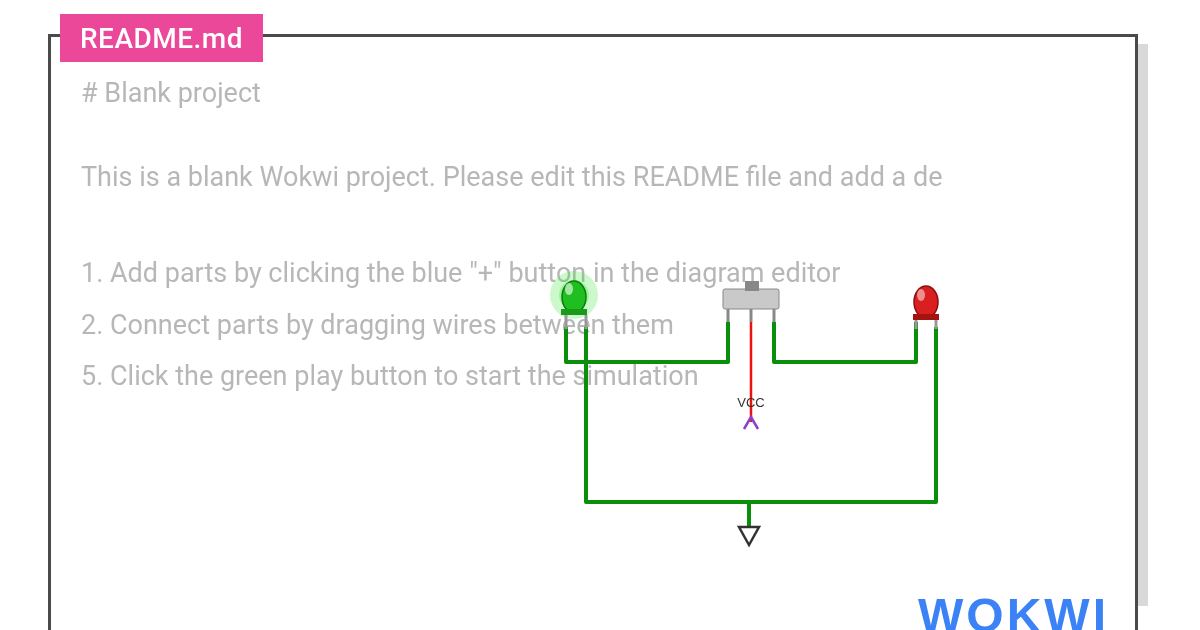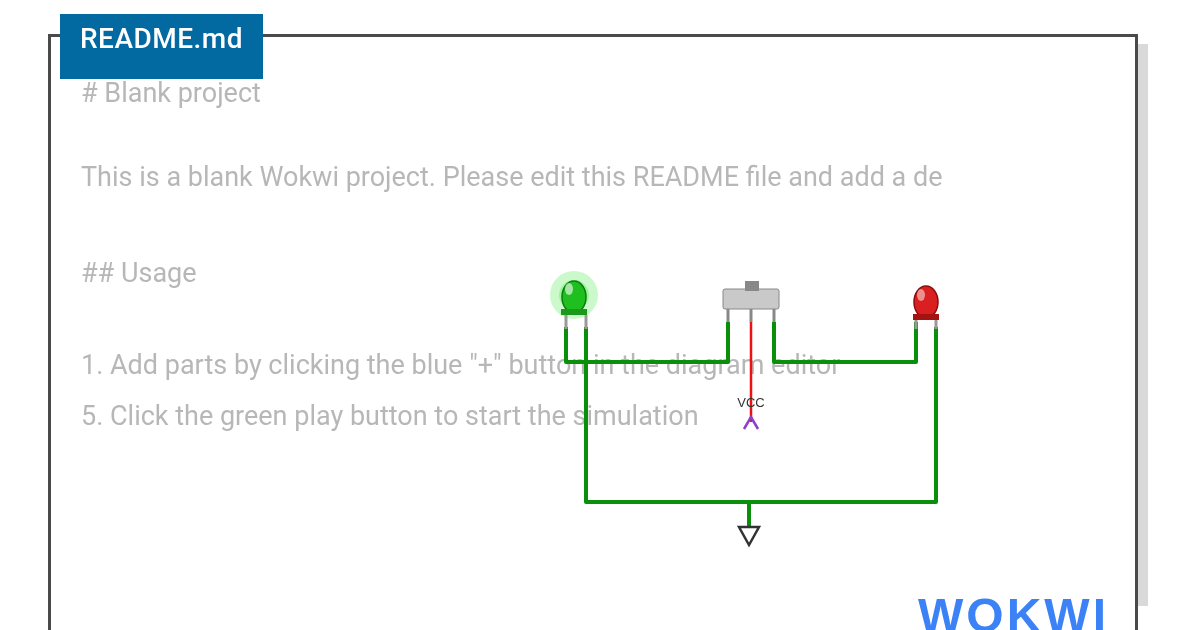--- a/index.html
+++ b/index.html
@@ -25,25 +25,25 @@
     left: 48px;
     width: 1090px;
     height: 626px;
     background: #fff;
     border: 3px solid #4a4a4a;
   }
   .tab {
     position: absolute;
     top: 14px;
     left: 60px;
-    background: #0369a1;
+    background: #ec4899;
     color: #fff;
     font-size: 28px;
     font-weight: 500;
-    padding: 8px 20px 24px 20px;
+    padding: 8px 20px 7px 20px;
     letter-spacing: 0.5px;
   }
   .content {
     position: absolute;
     top: 36px;
     left: 30px;
     right: 0;
     bottom: 0;
     color: #b7b7b7;
     font-size: 27px;
@@ -79,22 +79,22 @@
 </style>
 </head>
 <body>
 
 <div class="card-shadow"></div>
 
 <div class="card">
   <div class="content">
     <div class="h1"># Blank project</div>
     <div class="desc">This is a blank Wokwi project. Please edit this README file and add a de</div>
-    <div class="h2">## Usage</div>
     <div class="li">1. Add parts by clicking the blue "+" button in the diagram editor</div>
+    <div class="li">2. Connect parts by dragging wires between them</div>
     <div class="li">5. Click the green play button to start the simulation</div>
   </div>
 
   <svg class="diagram" viewBox="0 0 500 310">
 
     <path d="M55 60 L55 95 L217 95 L217 55" fill="none" stroke="#0a8f0a" stroke-width="4" stroke-linejoin="round"></path>
 
     <path d="M263 55 L263 95 L405 95 L405 55" fill="none" stroke="#0a8f0a" stroke-width="4" stroke-linejoin="round"></path>
 
     <path d="M75 60 L75 235 L238 235" fill="none" stroke="#0a8f0a" stroke-width="4" stroke-linejoin="round"></path>

